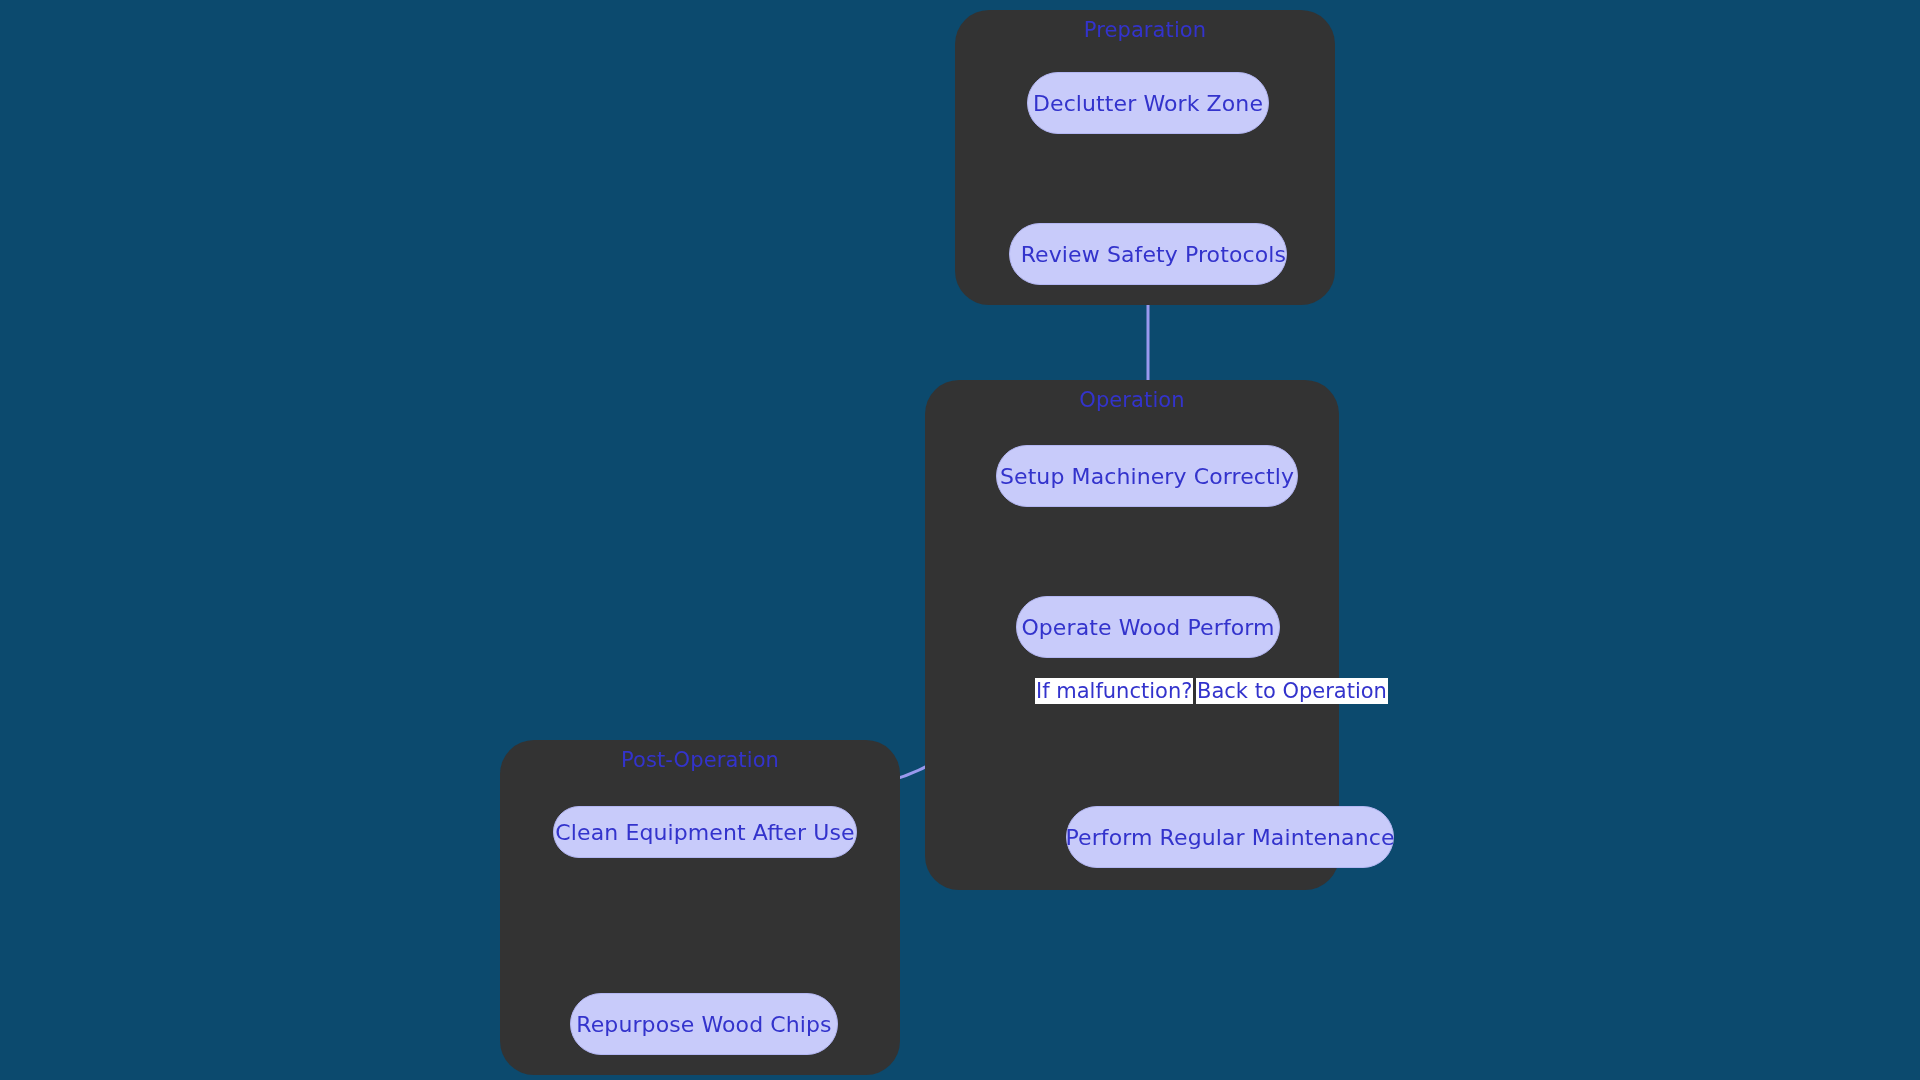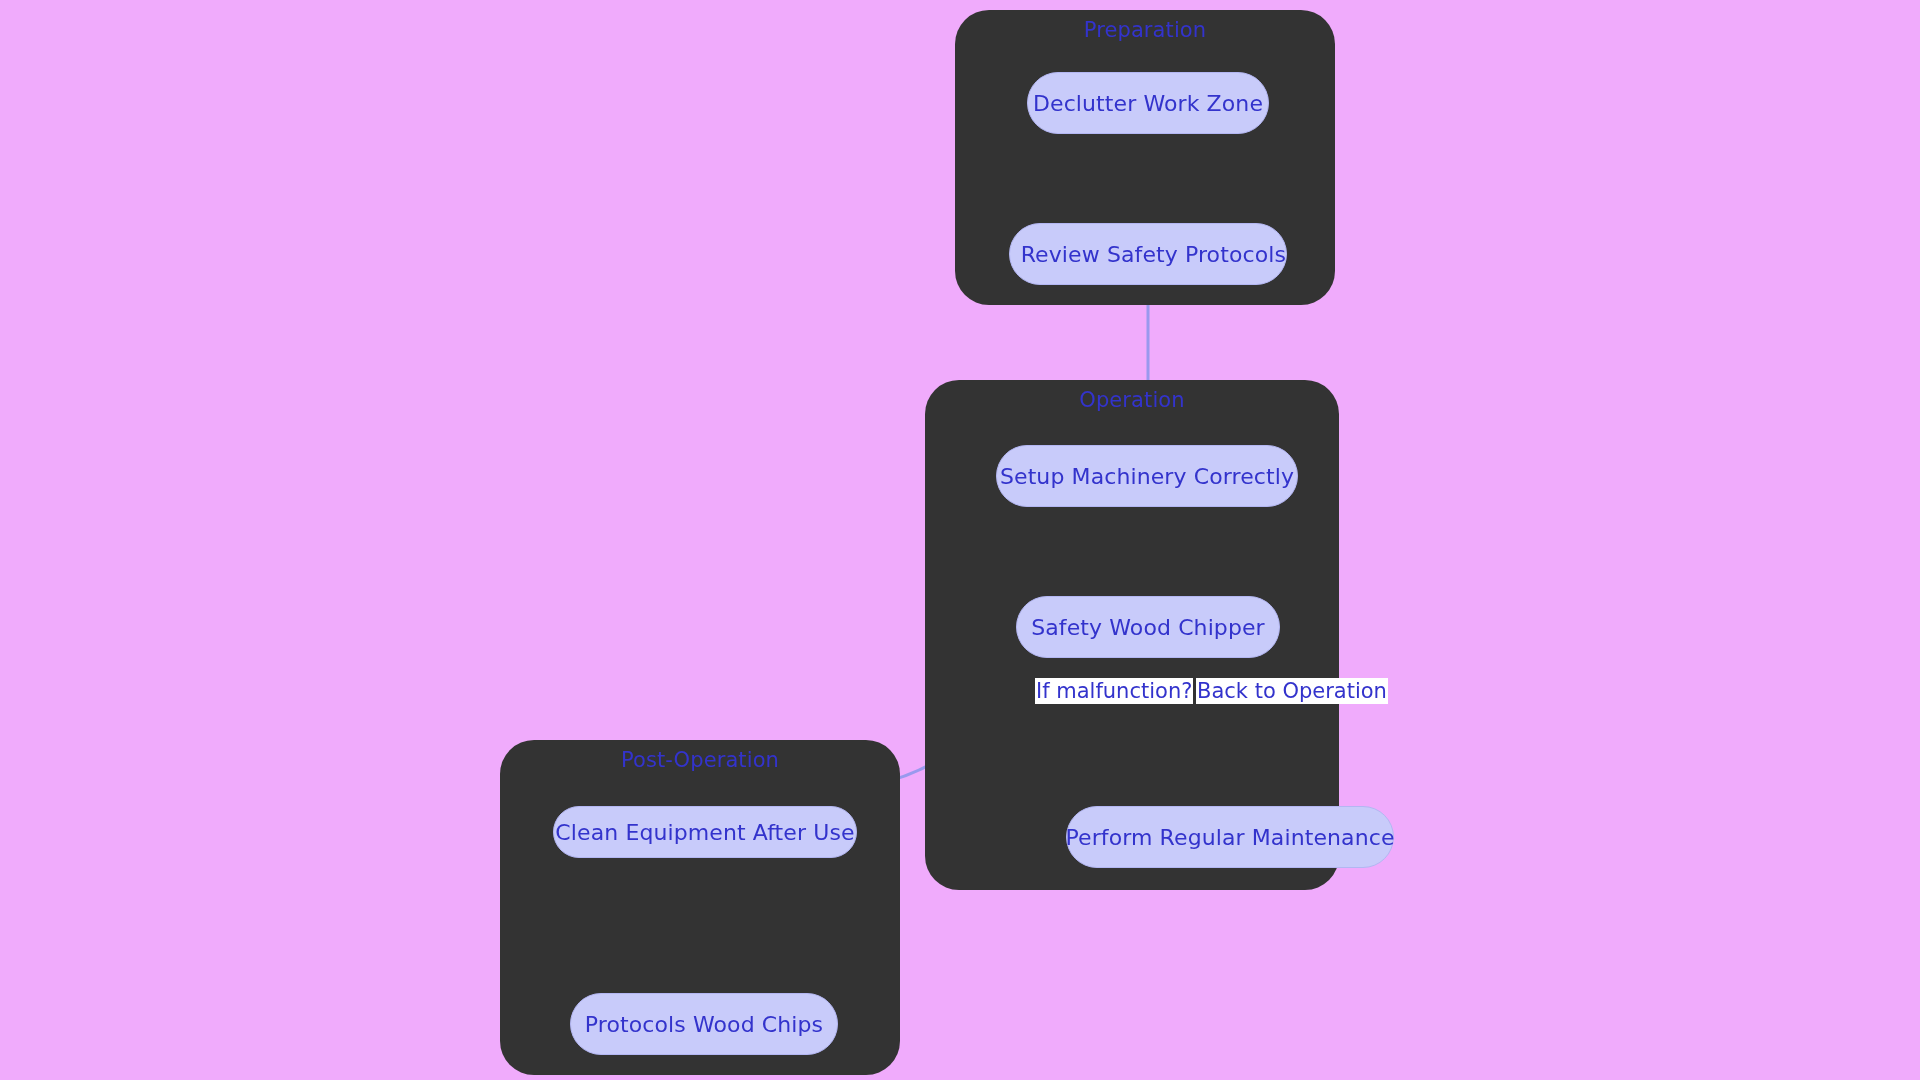--- a/index.html
+++ b/index.html
@@ -4,21 +4,21 @@
 <style>
   html, body {
     margin: 0;
     padding: 0;
     background: #ffffff;
   }
   #canvas {
     position: relative;
     width: 1920px;
     height: 1080px;
-    background: #f0abfc;
+    background: #0c4a6e;
     font-family: "DejaVu Sans", sans-serif;
     overflow: hidden;
   }
   #edge-layer {
     position: absolute;
     left: 0;
     top: 0;
     width: 1920px;
     height: 1080px;
     pointer-events: none;
@@ -112,32 +112,32 @@
 
   <div class="node" style="left:1009px; top:201px; width:278px; height:62px;justify-content:flex-end;">
     <span class="node-label">Review Safety Protocols</span>
   </div>
 
   <div class="node" style="left:996px; top:423px; width:302px; height:62px;">
     <span class="node-label">Setup Machinery Correctly</span>
   </div>
 
   <div class="node" style="left:1016px; top:574px; width:264px; height:62px;">
-    <span class="node-label">Safety Wood Chipper</span>
+    <span class="node-label">Operate Wood Perform</span>
   </div>
 
   <div class="node" style="left:1066px; top:784px; width:328px; height:62px;">
     <span class="node-label">Perform Regular Maintenance</span>
   </div>
 
   <div class="node" style="left:553px; top:784px; width:304px; height:52px;">
     <span class="node-label">Clean Equipment After Use</span>
   </div>
 
   <div class="node" style="left:570px; top:971px; width:268px; height:62px;">
-    <span class="node-label">Protocols Wood Chips</span>
+    <span class="node-label">Repurpose Wood Chips</span>
   </div>
 
   <div class="edge-label" style="left:1035px; top:678px;text-align:right;">If malfunction?</div>
 
   <div class="edge-label" style="left:1196px; top:678px;">Back to Operation</div>
 
 </div>
 
 </body></html>

